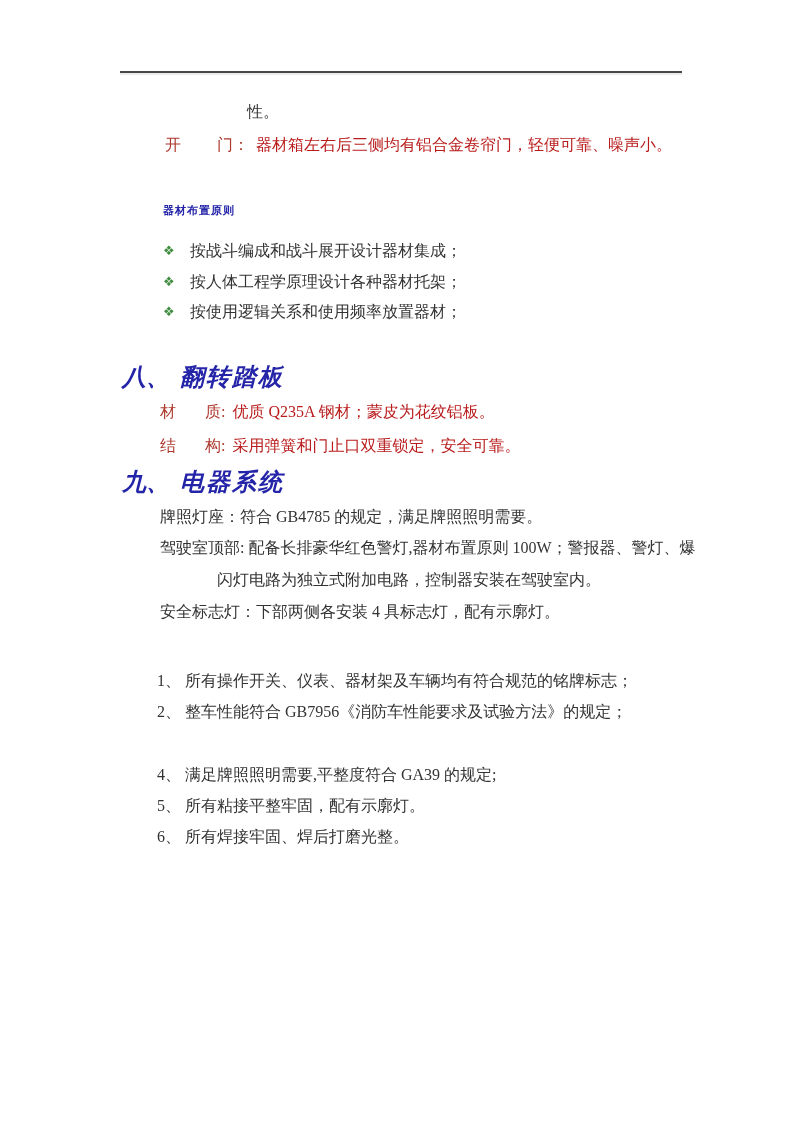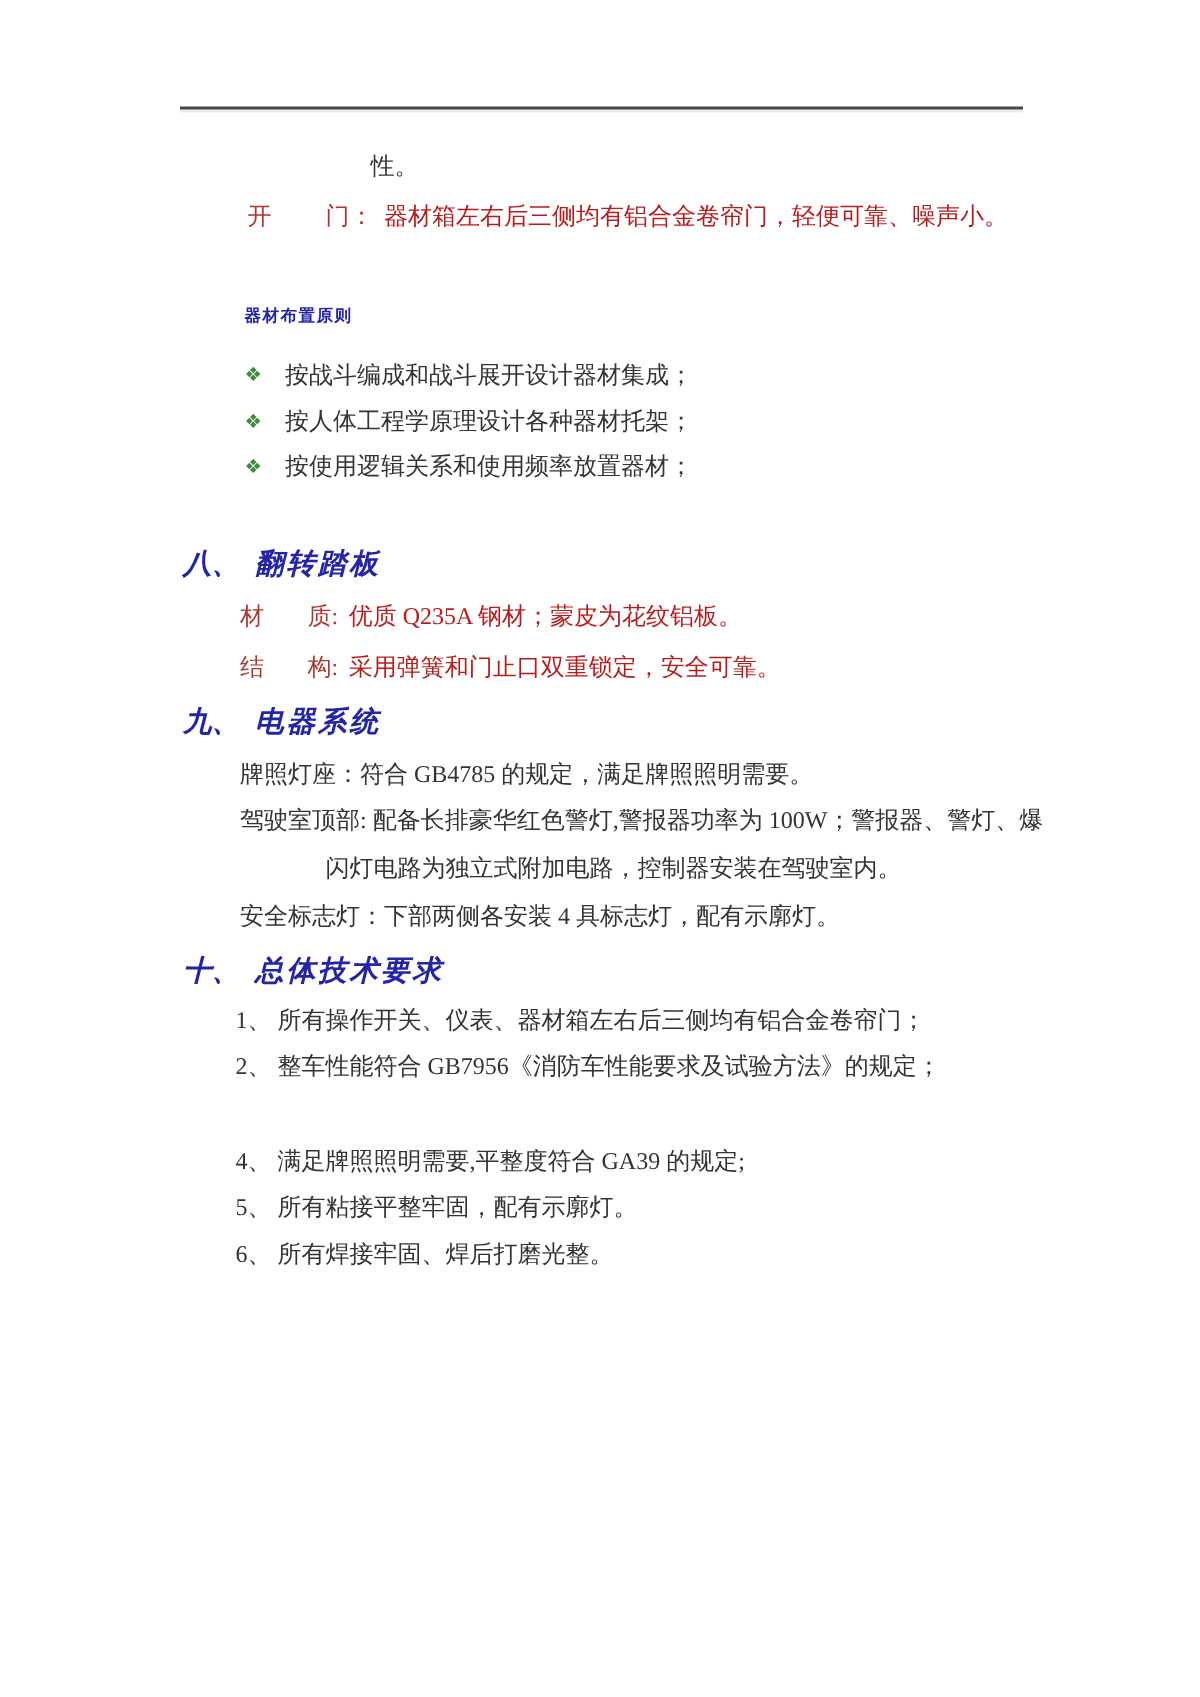--- a/index.html
+++ b/index.html
@@ -36,21 +36,21 @@
     position: absolute;
     font-family: "Liberation Sans", "DejaVu Sans", sans-serif;
     font-weight: bold;
     font-size: 11px;
     letter-spacing: 1px;
     color: #2424a8;
     white-space: nowrap;
   }
   .section-heading {
     position: absolute;
-    font-size: 19px;
+    font-size: 24px;
     line-height: 26px;
     font-weight: bold;
     font-style: italic;
     color: #2424a8;
     white-space: nowrap;
   }
   .section-title { margin-left: 10px; letter-spacing: 2px; }
   .bullet-glyph {
     display: inline-block;
     color: #3f8c3f;
@@ -95,30 +95,27 @@
   </div>
   <div class="line" style="left:160px; top:435px">
     <span class="red">结</span><span class="red gap-label">构:</span><span class="after-colon">采用弹簧和门止口双重锁定，安全可靠。</span>
   </div>
 
   <div class="section-heading" style="left:122px; top:469px">
     <span>九、</span><span class="section-title">电器系统</span>
   </div>
 
   <div class="line" style="left:160px; top:506px">牌照灯座：符合 GB4785 的规定，满足牌照照明需要。</div>
-  <div class="line" style="left:160px; top:537px">驾驶室顶部: 配备长排豪华红色警灯,警报器功率为 100W；警报器、警灯、爆</div>
+  <div class="line" style="left:160px; top:537px">驾驶室顶部: 配备长排豪华红色警灯,器材布置原则 100W；警报器、警灯、爆</div>
   <div class="line" style="left:217px; top:569px">闪灯电路为独立式附加电路，控制器安装在驾驶室内。</div>
   <div class="line" style="left:160px; top:601px">安全标志灯：下部两侧各安装 4 具标志灯，配有示廓灯。</div>
 
-  <div class="section-heading" style="left:122px; top:635px">
-    <span>十、</span><span class="section-title">总体技术要求</span>
-  </div>
 
   <div class="line" style="left:157px; top:670px">
-    <span class="item-num">1、</span><span>所有操作开关、仪表、器材箱左右后三侧均有铝合金卷帘门；</span>
+    <span class="item-num">1、</span><span>所有操作开关、仪表、器材架及车辆均有符合规范的铭牌标志；</span>
   </div>
   <div class="line" style="left:157px; top:701px">
     <span class="item-num">2、</span><span>整车性能符合 GB7956《消防车性能要求及试验方法》的规定；</span>
   </div>
   <div class="line" style="left:157px; top:764px">
     <span class="item-num">4、</span><span>满足牌照照明需要,平整度符合 GA39 的规定;</span>
   </div>
   <div class="line" style="left:157px; top:795px">
     <span class="item-num">5、</span><span>所有粘接平整牢固，配有示廓灯。</span>
   </div>

